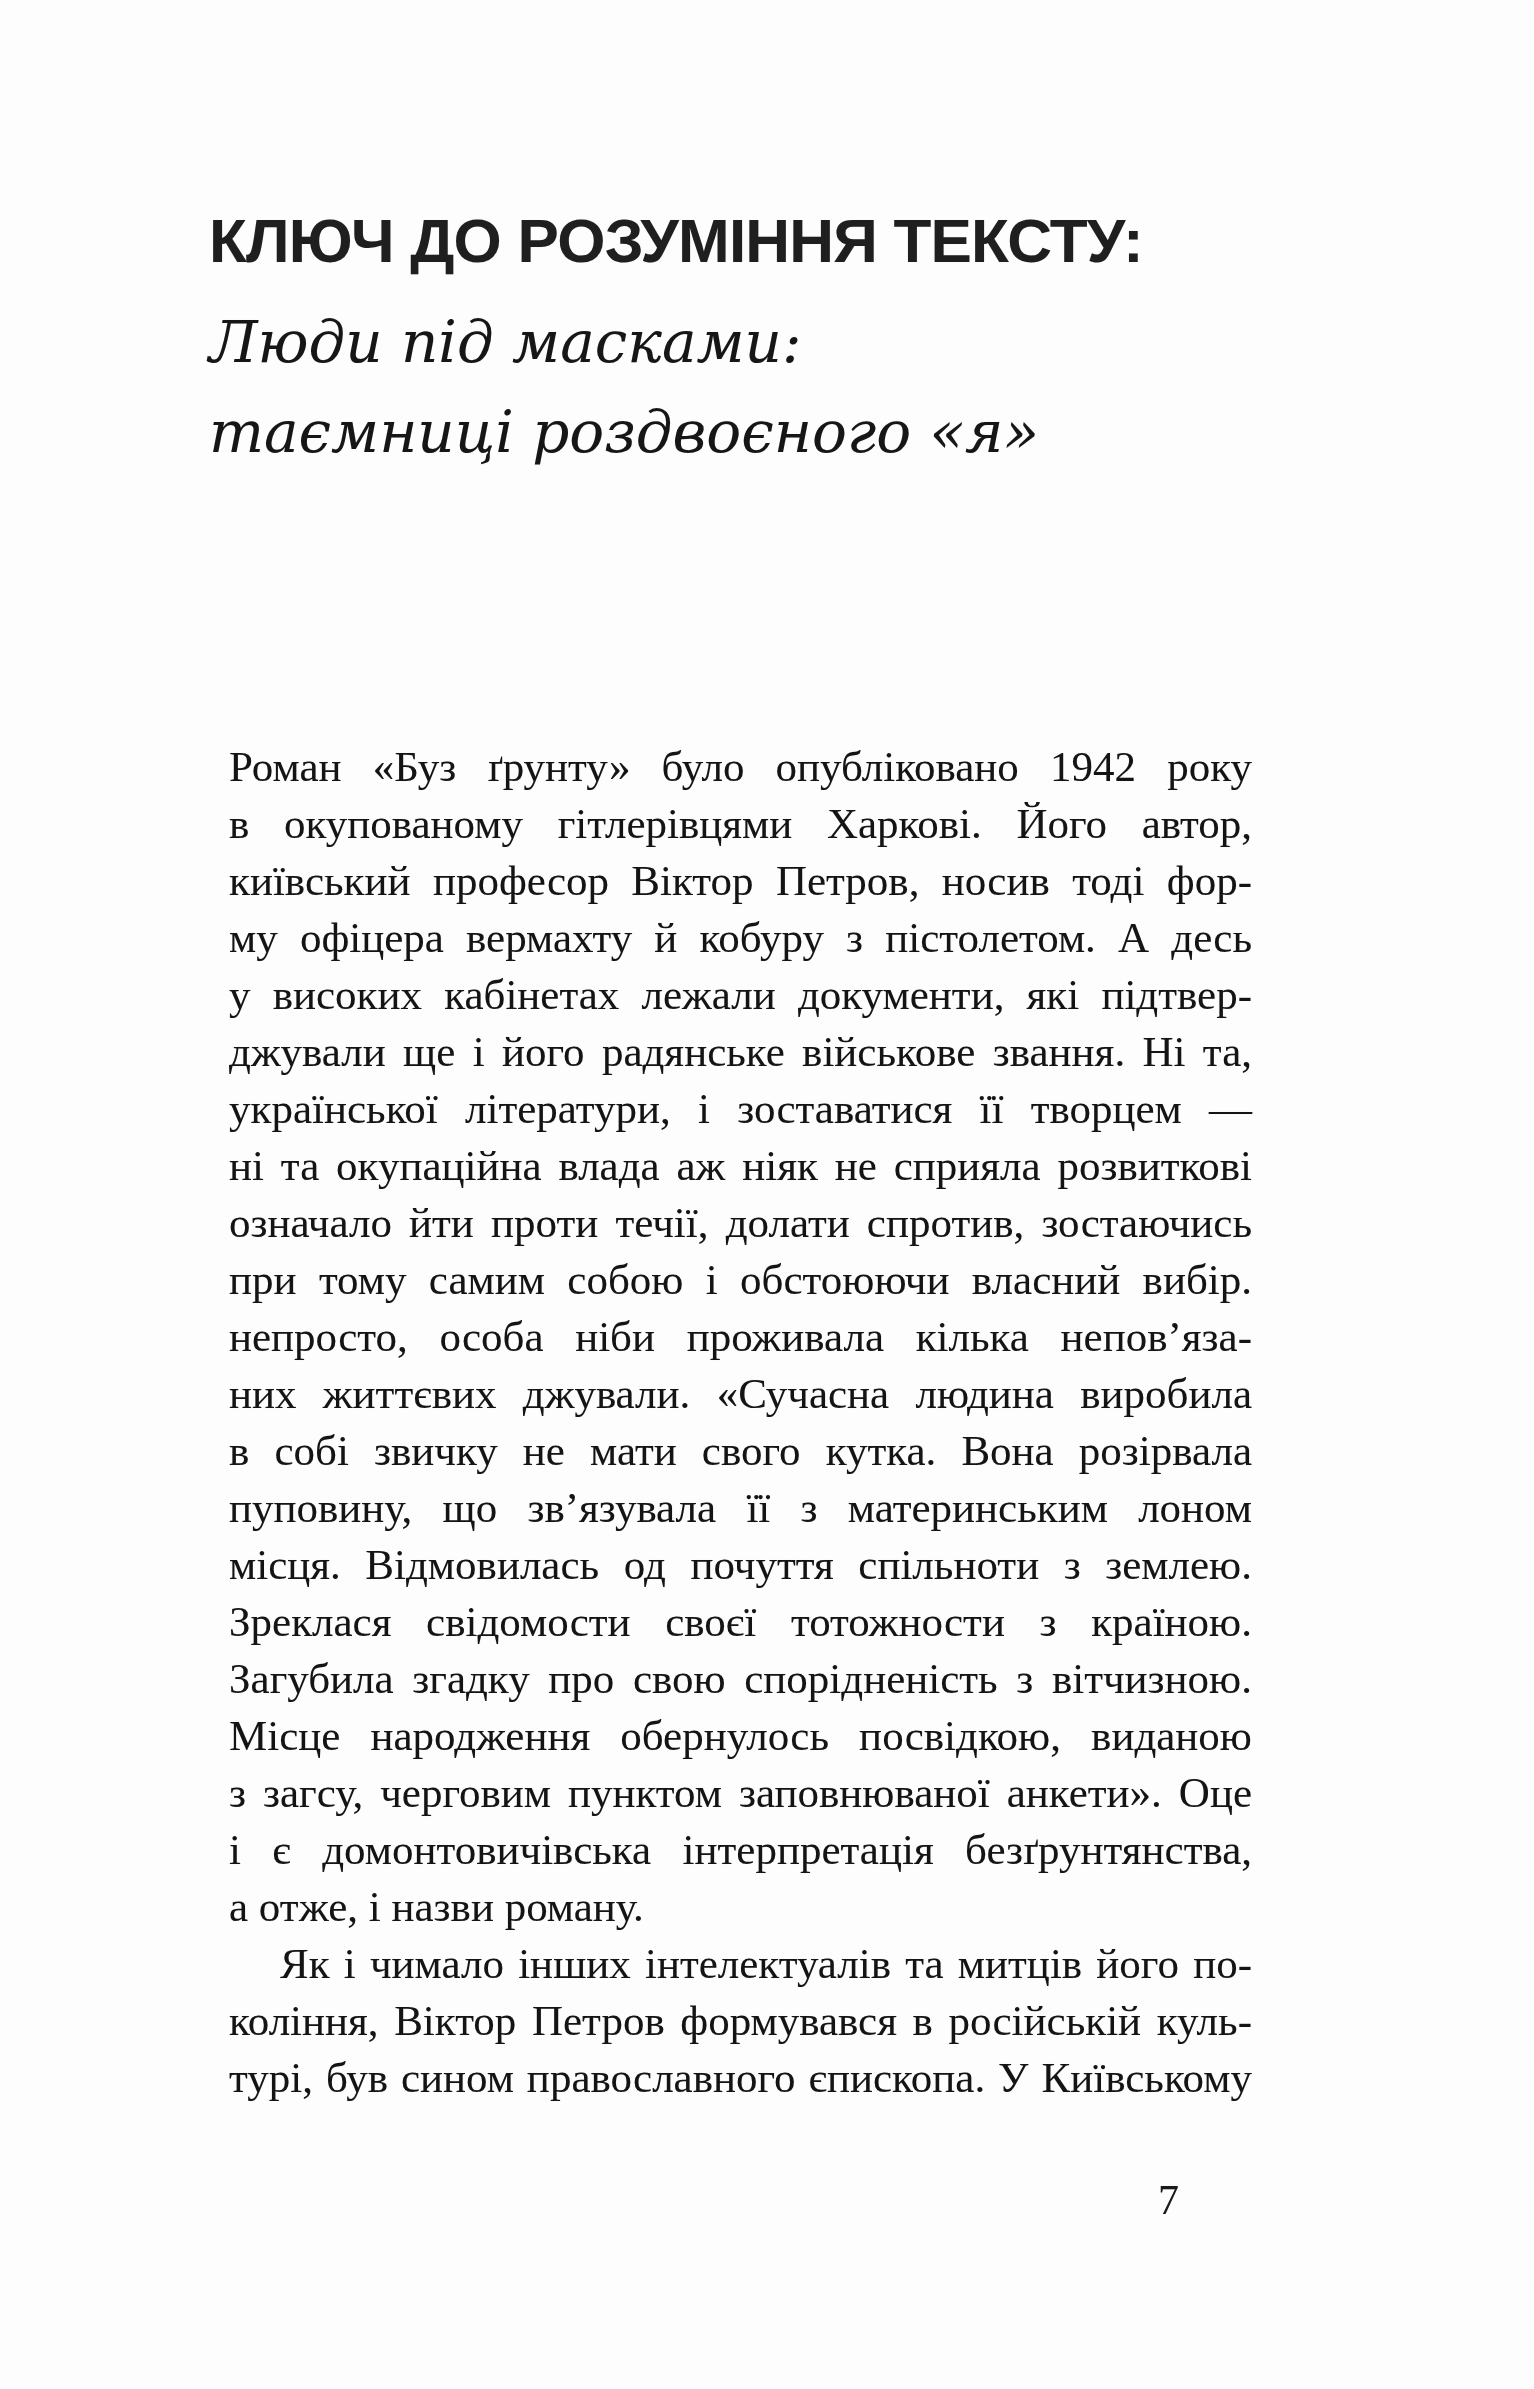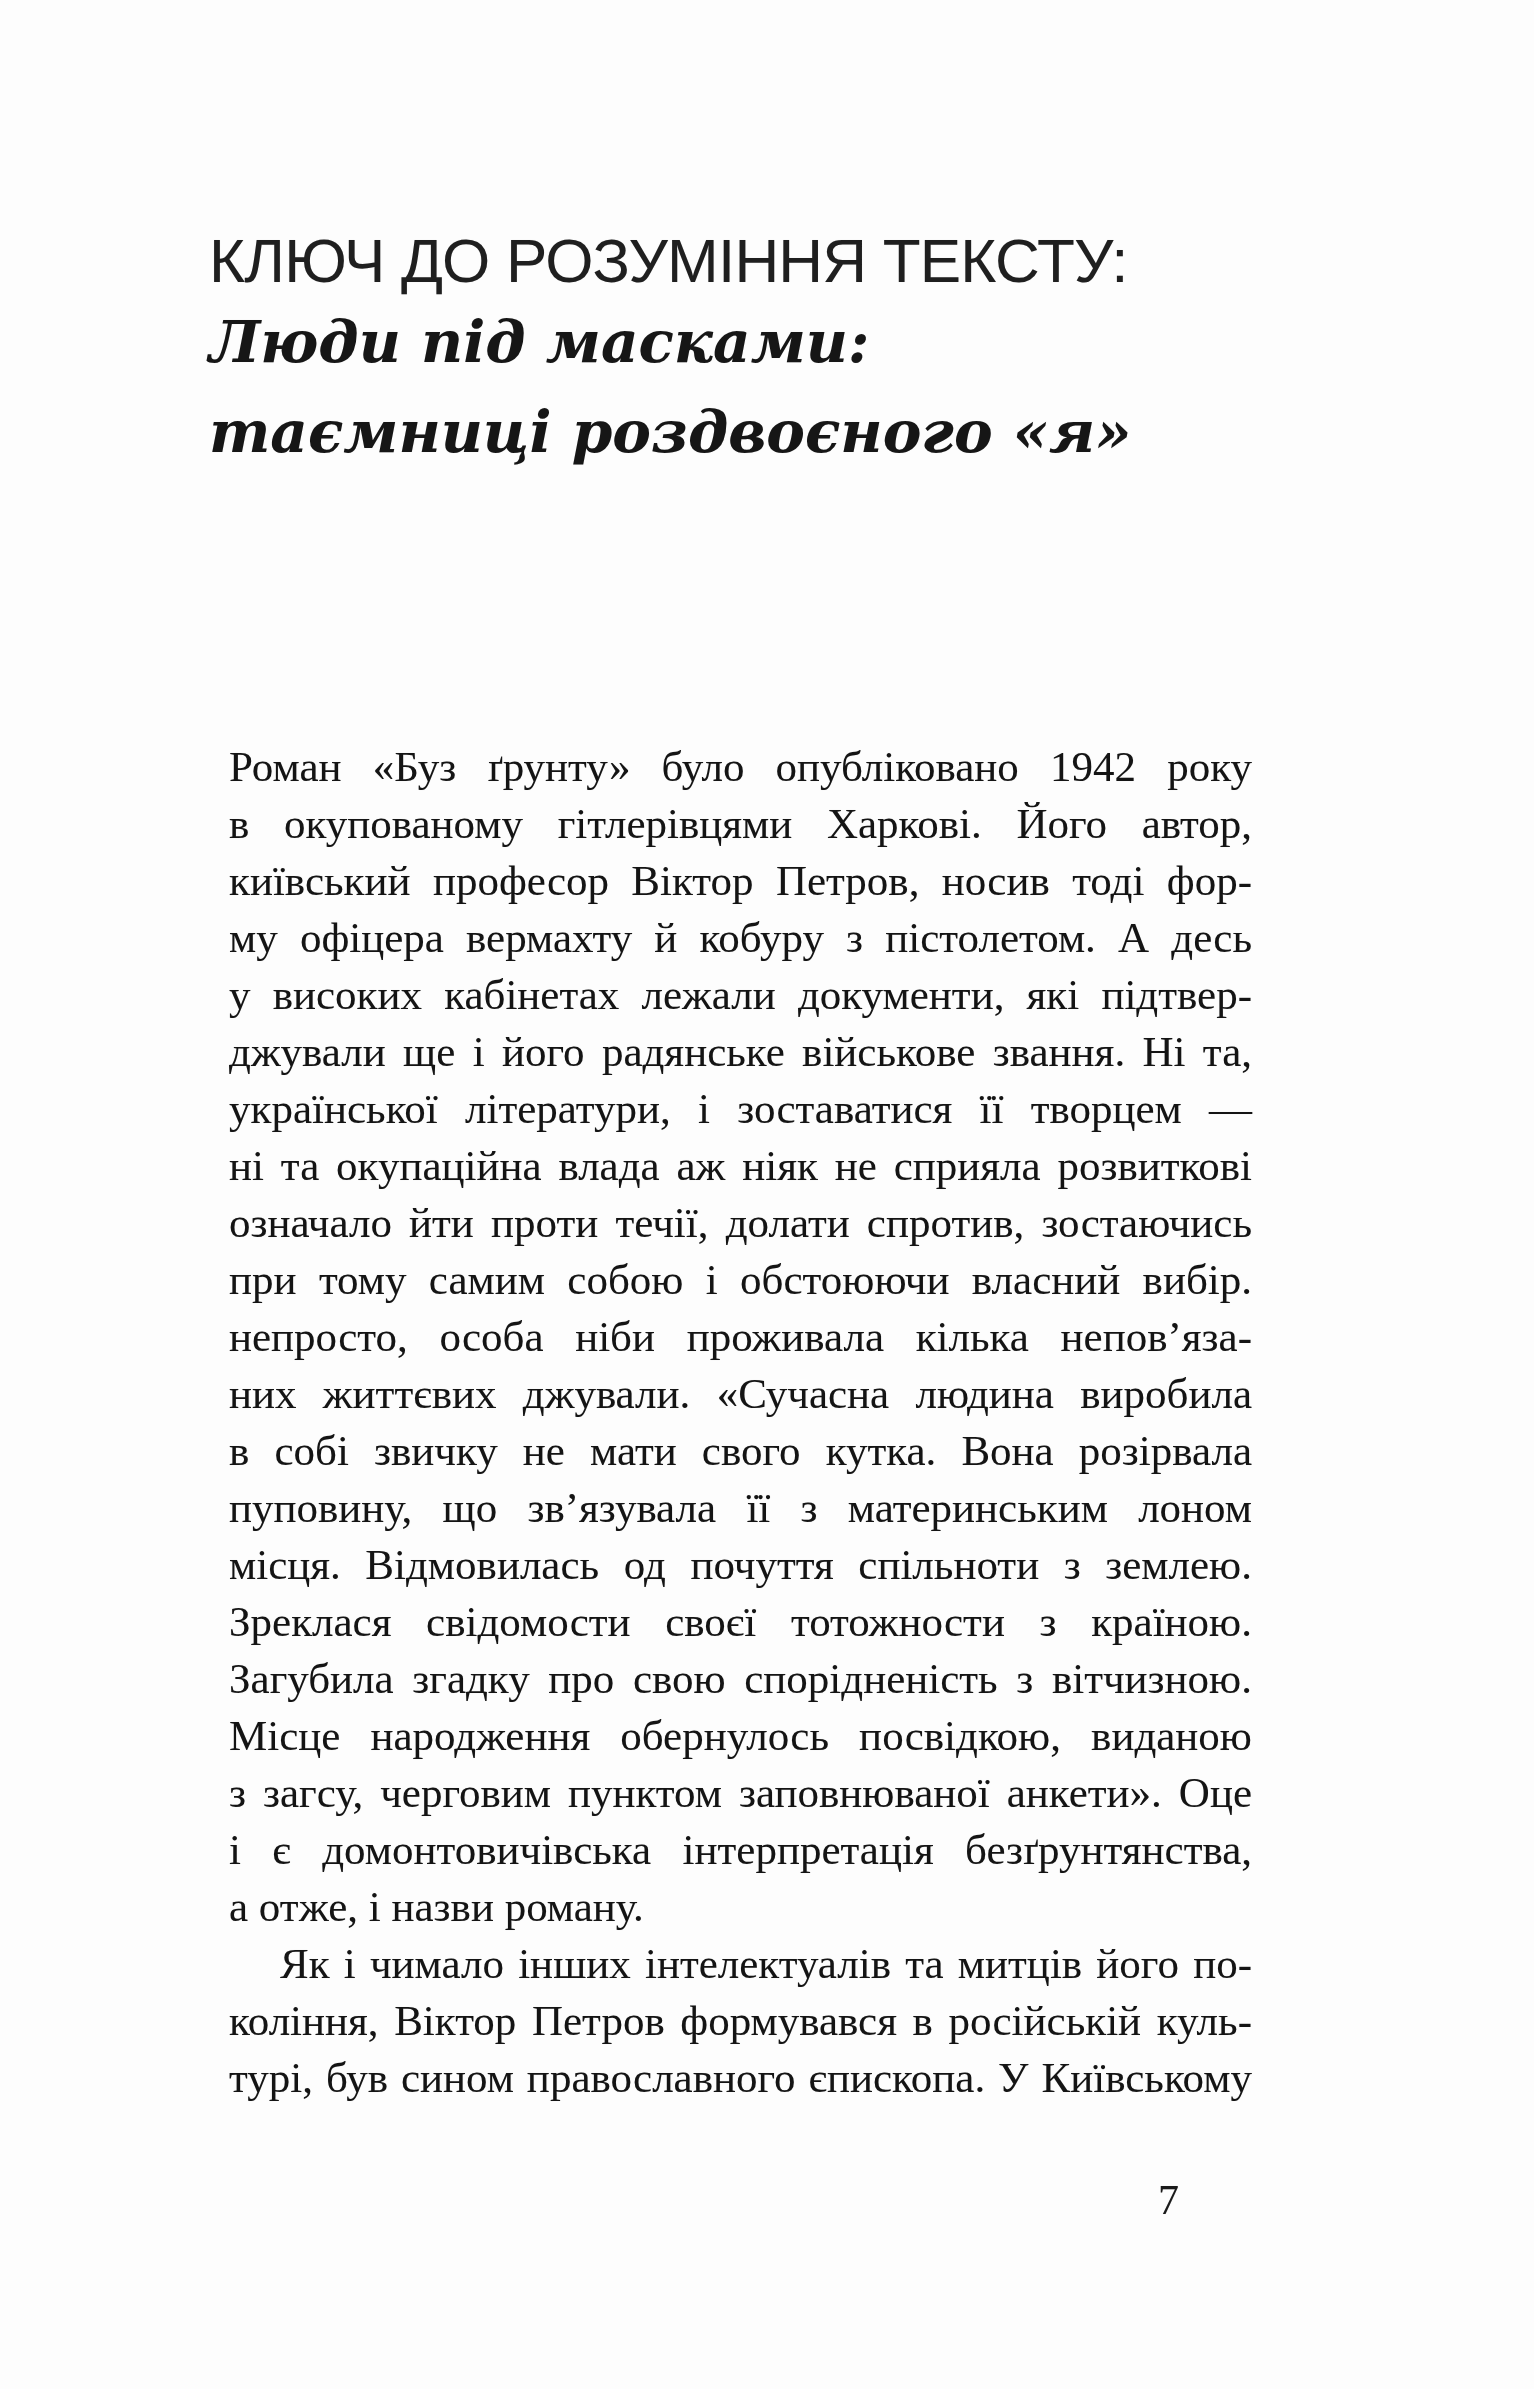--- a/index.html
+++ b/index.html
@@ -16,37 +16,36 @@
     color: #1a1a1a;
     text-shadow: 0 0 0.8px rgba(0,0,0,0.18); 
   }
   
   .kicker {
     position: absolute;
     left: 209px;
     top: 206px;
     width: 1119px;
     font-family: "Liberation Sans", sans-serif;
-    font-weight: 400;
+    font-weight: 700;
     font-size: 62px;
     line-height: 69px;
     letter-spacing: -0.8px;
     color: #1f1f1f;
     white-space: nowrap;
-    margin-top: 20px;
   }
   
   .subtitle {
     position: absolute;
     left: 209px;
     top: 297px;
     width: 1159px;
     font-family: "DejaVu Serif", serif;
     font-style: italic;
-    font-weight: 700;
+    font-weight: 400;
     font-size: 58px;
     line-height: 90px;
     color: #161616;
     white-space: nowrap;
   }
   
   .bodyblock {
     position: absolute;
     left: 208px;
     top: 738px;

